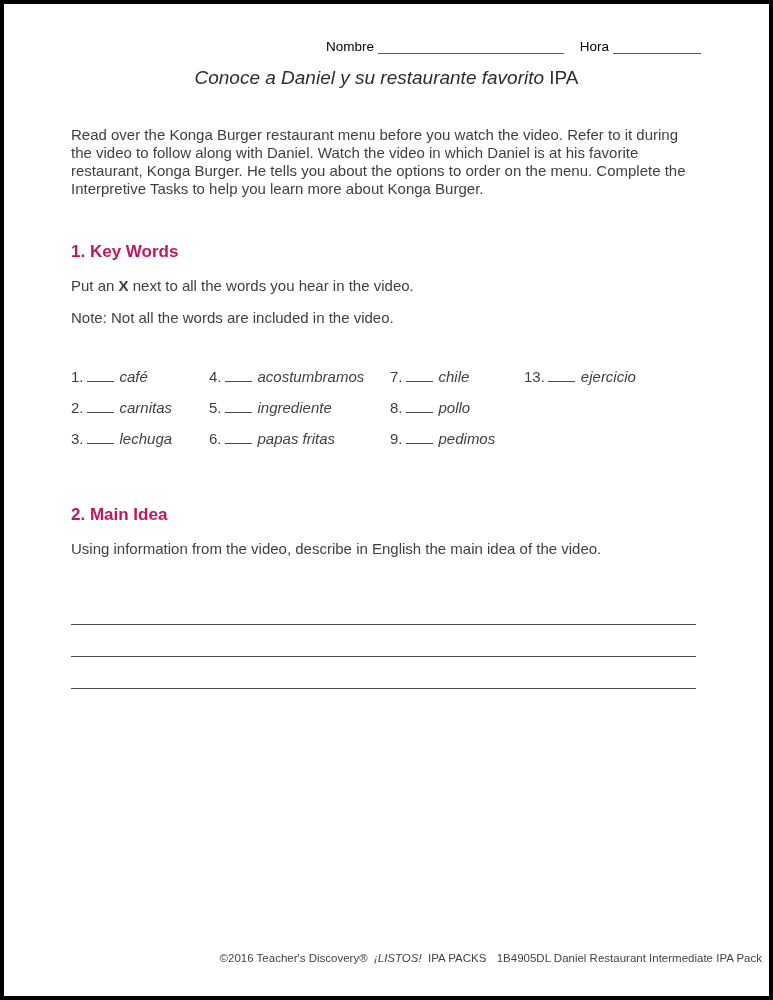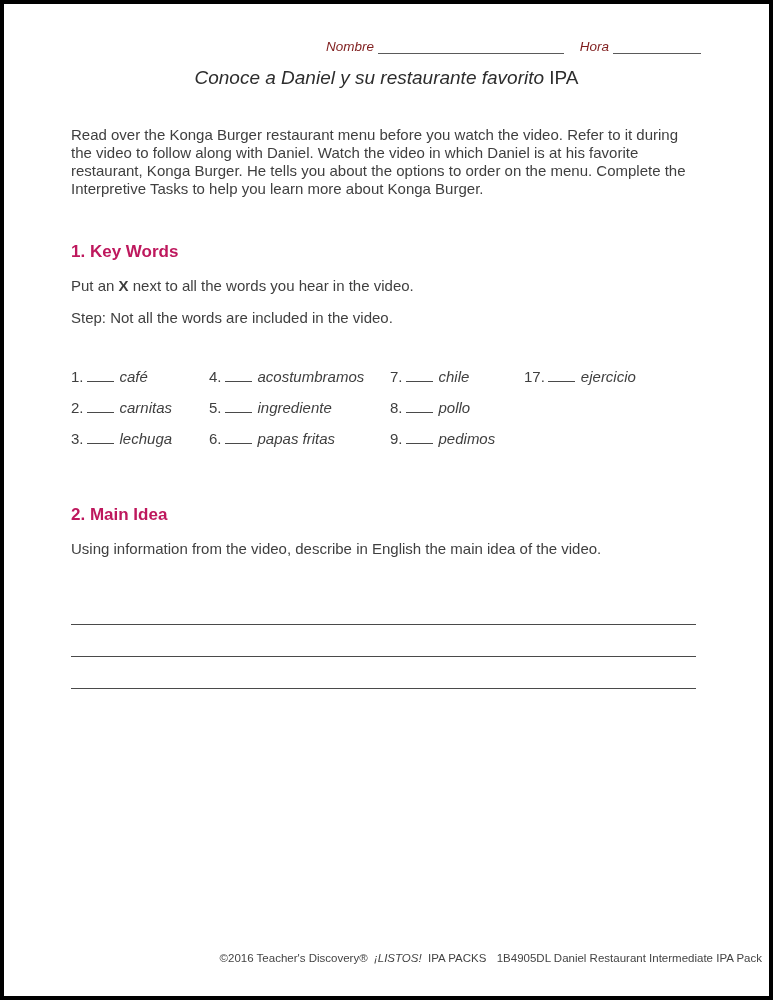--- a/index.html
+++ b/index.html
@@ -13,22 +13,21 @@
     color: #3f3f3f;
     position: relative;
     overflow: hidden;
   }
   
   .name-row {
     display: flex;
     align-items: flex-end;
     margin: 34px 68px 0 322px;
     font-size: 13.5px;
-    font-style: italic;
-    color: #7f1d1d;
+    color: #000000;
   }
   .fill-line {
     border-bottom: 1px solid #5a5a5a;
     height: 15px;
     display: inline-block;
   }
   .nombre-line { flex: 1; margin: 0 16px 0 4px; }
   .hora-line { width: 88px; margin-left: 4px; }
 
   
@@ -135,21 +134,21 @@
   <div class="title-block">
     <div class="h3"><span>Conoce a Daniel y su restaurante favorito</span><span class="upright"> IPA</span></div>
   </div>
 
   <p class="intro">Read over the Konga Burger restaurant menu before you watch the video. Refer to it during the video to follow along with Daniel. Watch the video in which Daniel is at his favorite restaurant, Konga Burger. He tells you about the options to order on the menu. Complete the Interpretive Tasks to help you learn more about Konga Burger.</p>
 
   <div class="section-heading">1. Key Words</div>
 
   <p class="instr"><span>Put an </span><span class="bold">X</span><span> next to all the words you hear in the video.</span></p>
 
-  <p class="instr">Step: Not all the words are included in the video.</p>
+  <p class="instr">Note: Not all the words are included in the video.</p>
 
   <div class="word-grid">
     <div class="word-col-1">
       <div class="word-item">
         <span class="num">1.</span><span class="blank"></span><span class="word">café</span>
       </div>
       <div class="word-item">
         <span class="num">2.</span><span class="blank"></span><span class="word">carnitas</span>
       </div>
       <div class="word-item">
@@ -173,21 +172,21 @@
       </div>
       <div class="word-item">
         <span class="num">8.</span><span class="blank"></span><span class="word">pollo</span>
       </div>
       <div class="word-item">
         <span class="num">9.</span><span class="blank"></span><span class="word">pedimos</span>
       </div>
     </div>
     <div class="word-col-4">
       <div class="word-item">
-        <span class="num">17.</span><span class="blank"></span><span class="word">ejercicio</span>
+        <span class="num">13.</span><span class="blank"></span><span class="word">ejercicio</span>
       </div>
     </div>
   </div>
 
   <div class="section-heading">2. Main Idea</div>
 
   <p class="instr">Using information from the video, describe in English the main idea of the video.</p>
 
   <div class="answer-area">
     <div class="answer-line"></div>

